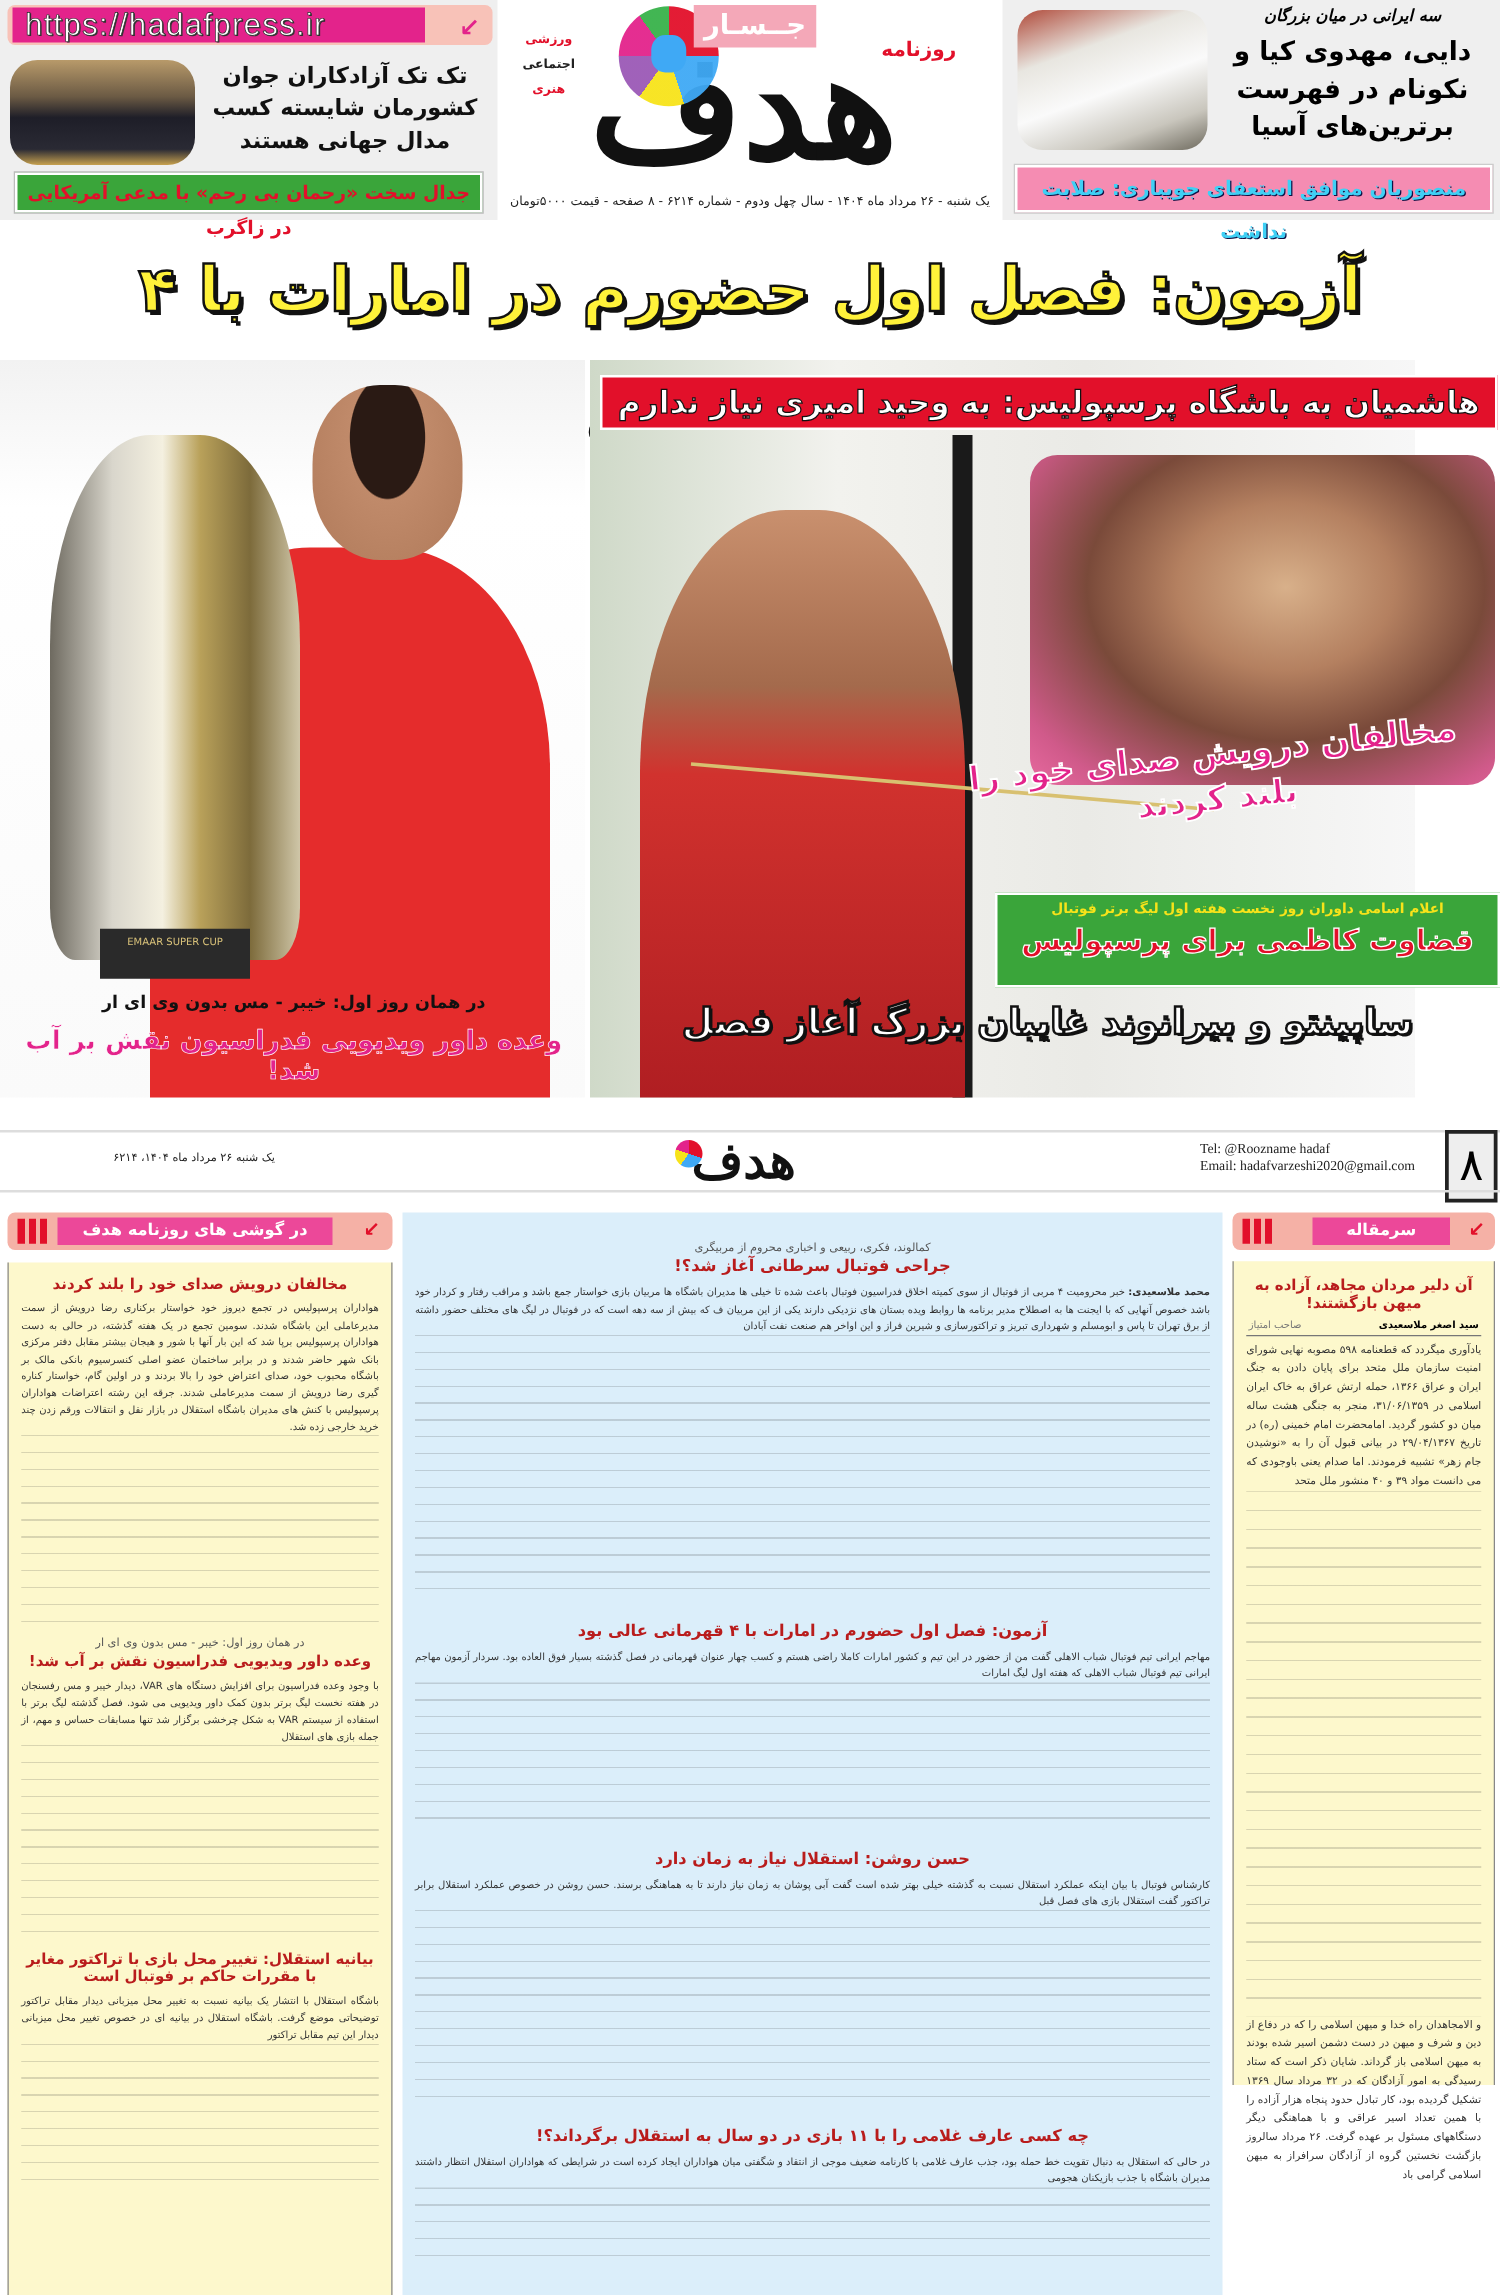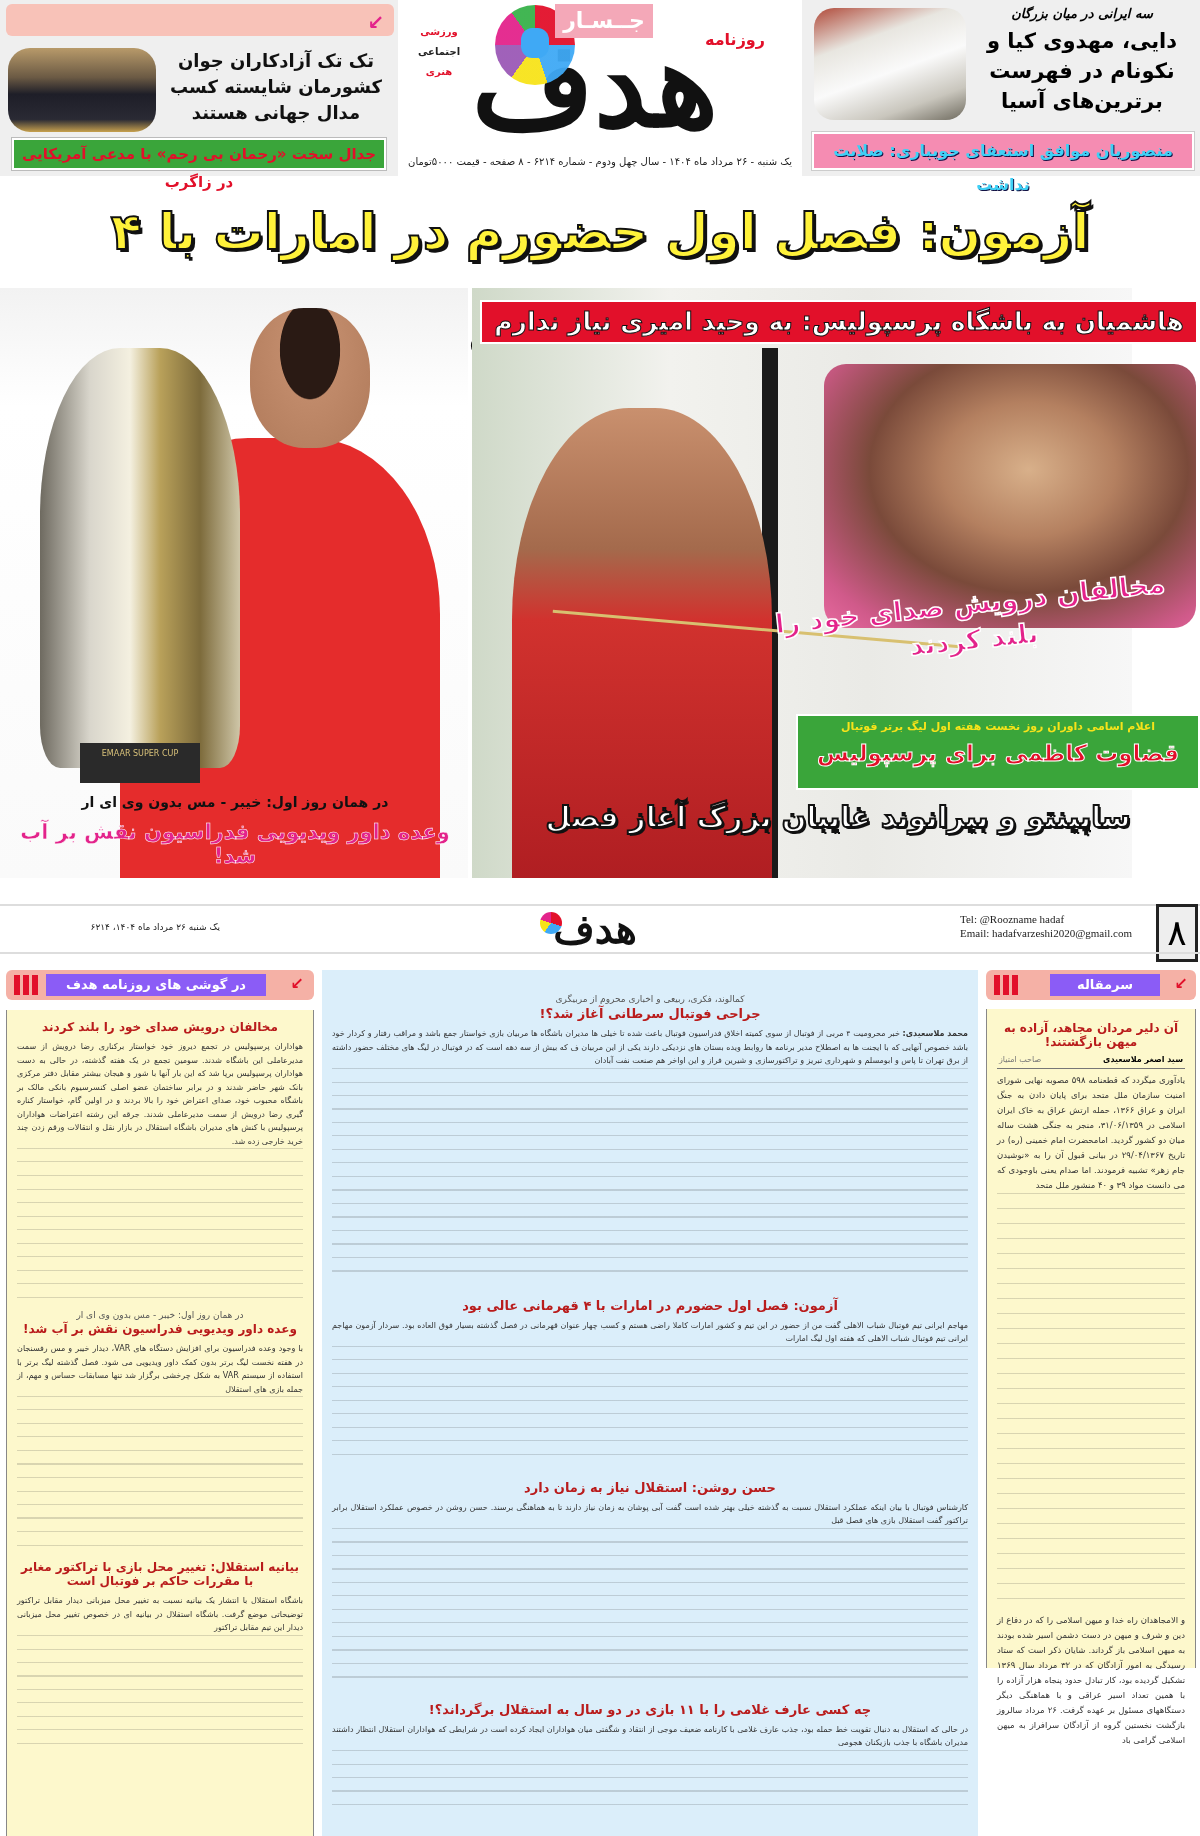--- a/index.html
+++ b/index.html
@@ -49,38 +49,39 @@
 
 #page-rule-top{left:0;top:904px;width:1200px;height:2px;background:#ddd}
 #page-rule-bottom{left:0;top:952px;width:1200px;height:2px;background:#ddd}
 #inner-date{left:0;top:922px;width:220px;font-size:9px;text-align:right;color:#222}
 #inner-logo{left:520px;top:908px;width:150px;height:42px;font-family:"DejaVu Serif",serif;font-weight:bold;font-size:40px;text-align:center;line-height:42px;color:#111}
 #inner-logo-dot{left:540px;top:912px;width:22px;height:22px;border-radius:50%;background:conic-gradient(#e2102a 0 30%,#3fa9f5 30% 60%,#f7e31a 60% 80%,#e3238b 80%)}
 #contact{left:960px;top:912px;width:190px;font-family:"Liberation Serif",serif;font-size:11px;color:#222;text-align:left;line-height:14px}
 #page-number{left:1156px;top:904px;width:42px;height:58px;border:3px solid #222;background:#eee;font-size:36px;text-align:center;line-height:52px;font-family:"DejaVu Serif",serif}
 
 .col-head{height:30px;border-radius:6px;background:#f5b1a6}
-.col-head-red{position:absolute;top:4px;height:22px;background:#8b5cf6;color:#fff;font-weight:bold;font-size:13px;text-align:center;line-height:22px}
+.col-head-red{position:absolute;top:4px;height:22px;background:#ec4899;color:#fff;font-weight:bold;font-size:13px;text-align:center;line-height:22px}
 .col-head-grid{position:absolute;top:5px;width:24px;height:20px;background:repeating-linear-gradient(90deg,#e2102a 0 6px,transparent 6px 9px),repeating-linear-gradient(0deg,transparent 0 2px,#f5b1a6 2px 3px)}
 .col-head-arrow{position:absolute;top:4px;color:#e2102a;font-weight:bold;font-size:16px}
 .col-body{background:#fdf8cc;border-left:1px solid #888;border-right:1px solid #888}
 .body-text{font-size:8px;line-height:13.5px;color:#333;text-align:justify;padding:0 10px;direction:rtl}
 .art-title{font-size:12px;font-weight:bold;text-align:center;color:#b91c1c;direction:rtl;padding:10px 8px 6px}
 .art-kicker{font-size:9px;text-align:center;color:#555;direction:rtl;padding-top:12px}
 #col-left{left:6px;top:970px;width:308px;height:866px}
 #col-center{left:322px;top:970px;width:656px;height:866px;background:#dbeefa}
 #col-right{left:986px;top:970px;width:210px;height:866px}
 .filler{background:repeating-linear-gradient(180deg,#333 0 1px,transparent 1px 13.5px);opacity:.18;margin:0 10px}
 .dash-line{height:1px;background:#777;margin:4px 10px}
 </style>
 </head>
 <body>
 
 <div id="top-left" class="abs">
   <div id="url-bar" class="abs">
+    <div id="url-text" class="abs">https://hadafpress.ir</div>
     <div id="url-arrow" class="abs">↙</div>
   </div>
   <div id="wrestle-photo" class="abs"></div>
   <div id="wrestle-head" class="abs rtl">تک تک آزادکاران جوان کشورمان شایسته کسب مدال جهانی هستند</div>
   <div id="wrestle-bar" class="abs rtl">جدال سخت «رحمان بی رحم» با مدعی آمریکایی در زاگرب</div>
 </div>
 
 <div id="masthead" class="abs">
   <div id="logo-text" class="abs">هدف</div>
   <div id="logo-ball" class="abs"></div>

